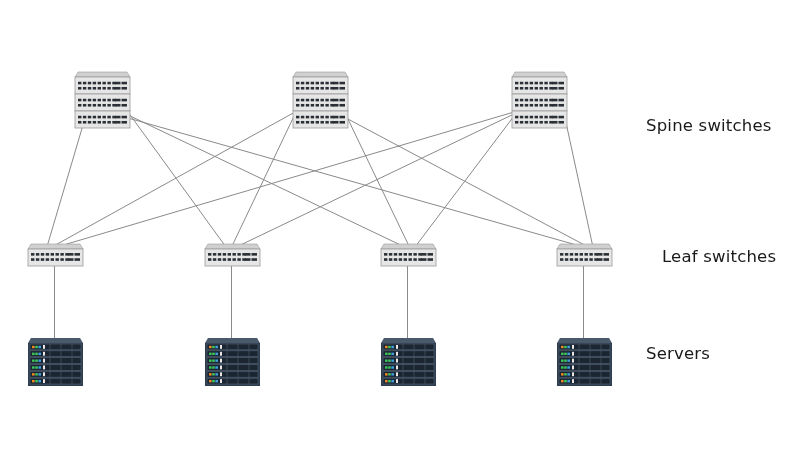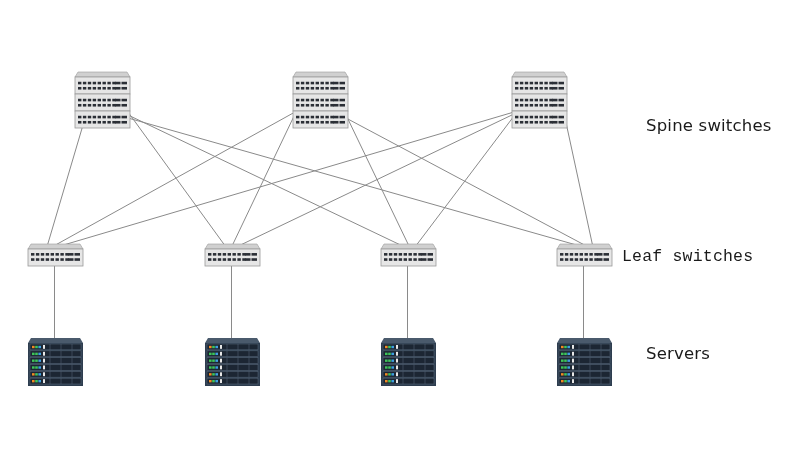--- a/index.html
+++ b/index.html
@@ -529,14 +529,14 @@
         <rect x="567.4" y="379.98333333333335" width="2.6" height="2.4" fill="#3da0e0"></rect>
         <rect x="572" y="379.1666666666667" width="2" height="3.833333333333333" fill="#e8e8e8"></rect>
         <line x1="579" y1="378.1666666666667" x2="579" y2="384" stroke="#5a6b7d" stroke-width="0.5"></line>
         <line x1="590" y1="378.1666666666667" x2="590" y2="384" stroke="#5a6b7d" stroke-width="0.5"></line>
         <line x1="601" y1="378.1666666666667" x2="601" y2="384" stroke="#5a6b7d" stroke-width="0.5"></line>
       </g>
     </g>
 </svg>
 
 <div class="label" style="left:646px; top:90px;margin-top:26px;">Spine switches</div>
-<div class="label" style="left:622px; top:247px;font-family:Liberation Mono, monospace;">Leaf switches</div>
+<div class="label" style="left:662px; top:247px;">Leaf switches</div>
 <div class="label" style="left:646px; top:344px;">Servers</div>
 
 </body></html>

